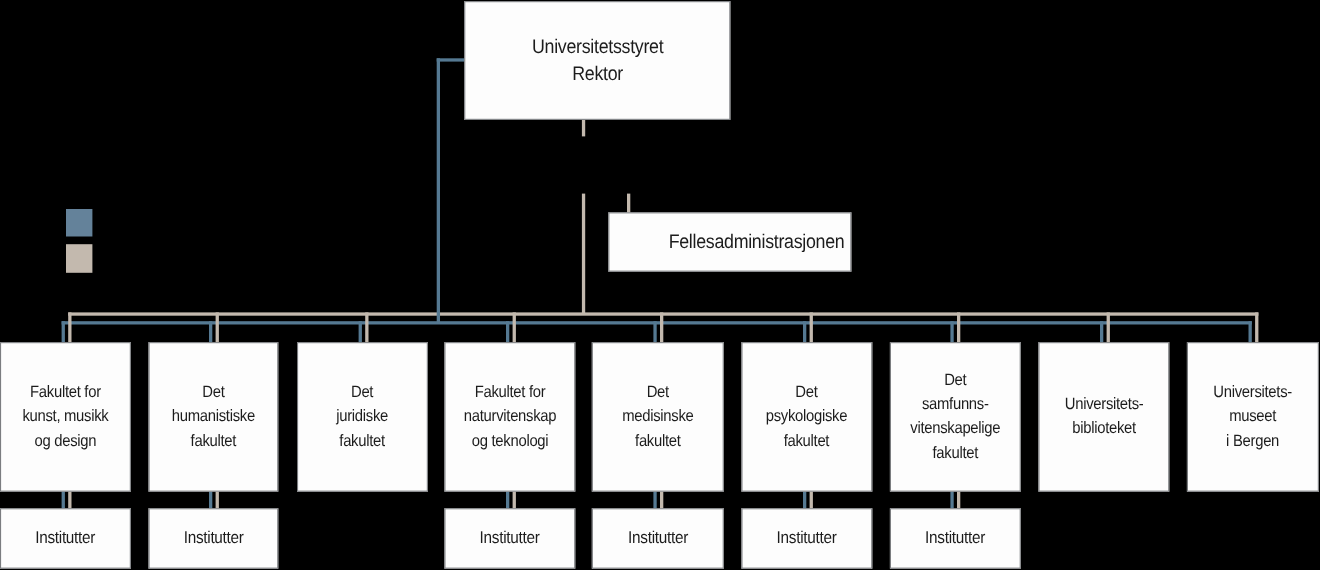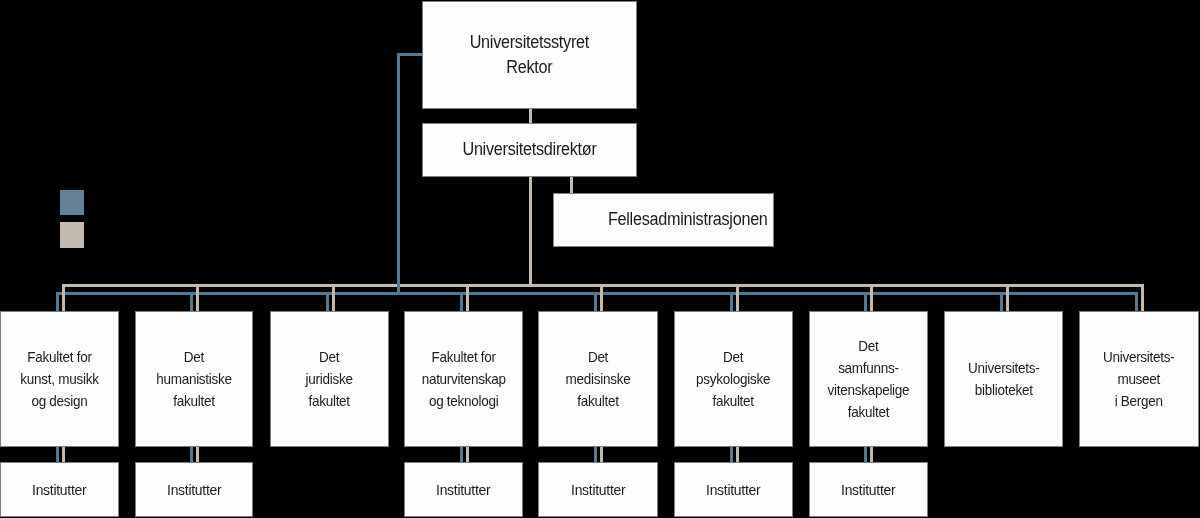--- a/index.html
+++ b/index.html
@@ -20,21 +20,21 @@
     justify-content:center;
     text-align:center;
     color:#1c1c1c;
     white-space:pre-line;
   }
   .box .lbl{transform:scaleX(0.9);letter-spacing:-0.3px;}
   .top-box{font-size:18px;line-height:1.4;}
   .fac-box{font-size:15px;line-height:1.46;}
   .inst-box{font-size:15.5px;}
   
-  #box-board{left:422px;top:1px;width:215px;height:108px;}
+  #box-board{left:422px;top:1px;width:242px;height:108px;}
   #box-director{left:422px;top:123px;width:215px;height:54px;}
   #box-admin{left:553px;top:193px;width:221px;height:54px;padding-left:48px;}
   
   .fac-box{top:311px;height:136px;}
   #f1{left:0px;width:119px;}
   #f2{left:135px;width:118px;}
   #f3{left:270px;width:119px;}
   #f4{left:404px;width:119px;}
   #f5{left:538px;width:120px;}
   #f6{left:674px;width:119px;}
@@ -119,23 +119,20 @@
   <div class="line beige vline idrop" style="left:600px"></div>
   <div class="line blue vline idrop" style="left:730px"></div>
   <div class="line beige vline idrop" style="left:736px"></div>
   <div class="line blue vline idrop" style="left:864px"></div>
   <div class="line beige vline idrop" style="left:870px"></div>
 
   <div class="box top-box" id="box-board">
     <span class="lbl">Universitetsstyret
 Rektor</span>
   </div>
-  <div class="box top-box" id="box-director">
-    <span class="lbl">Universitetsdirektør</span>
-  </div>
   <div class="box top-box" id="box-admin">
     <span class="lbl">Fellesadministrasjonen</span>
   </div>
 
   <div class="box fac-box" id="f1">
     <span class="lbl">Fakultet for
 kunst, musikk
 og design</span>
   </div>
   <div class="box fac-box" id="f2">

